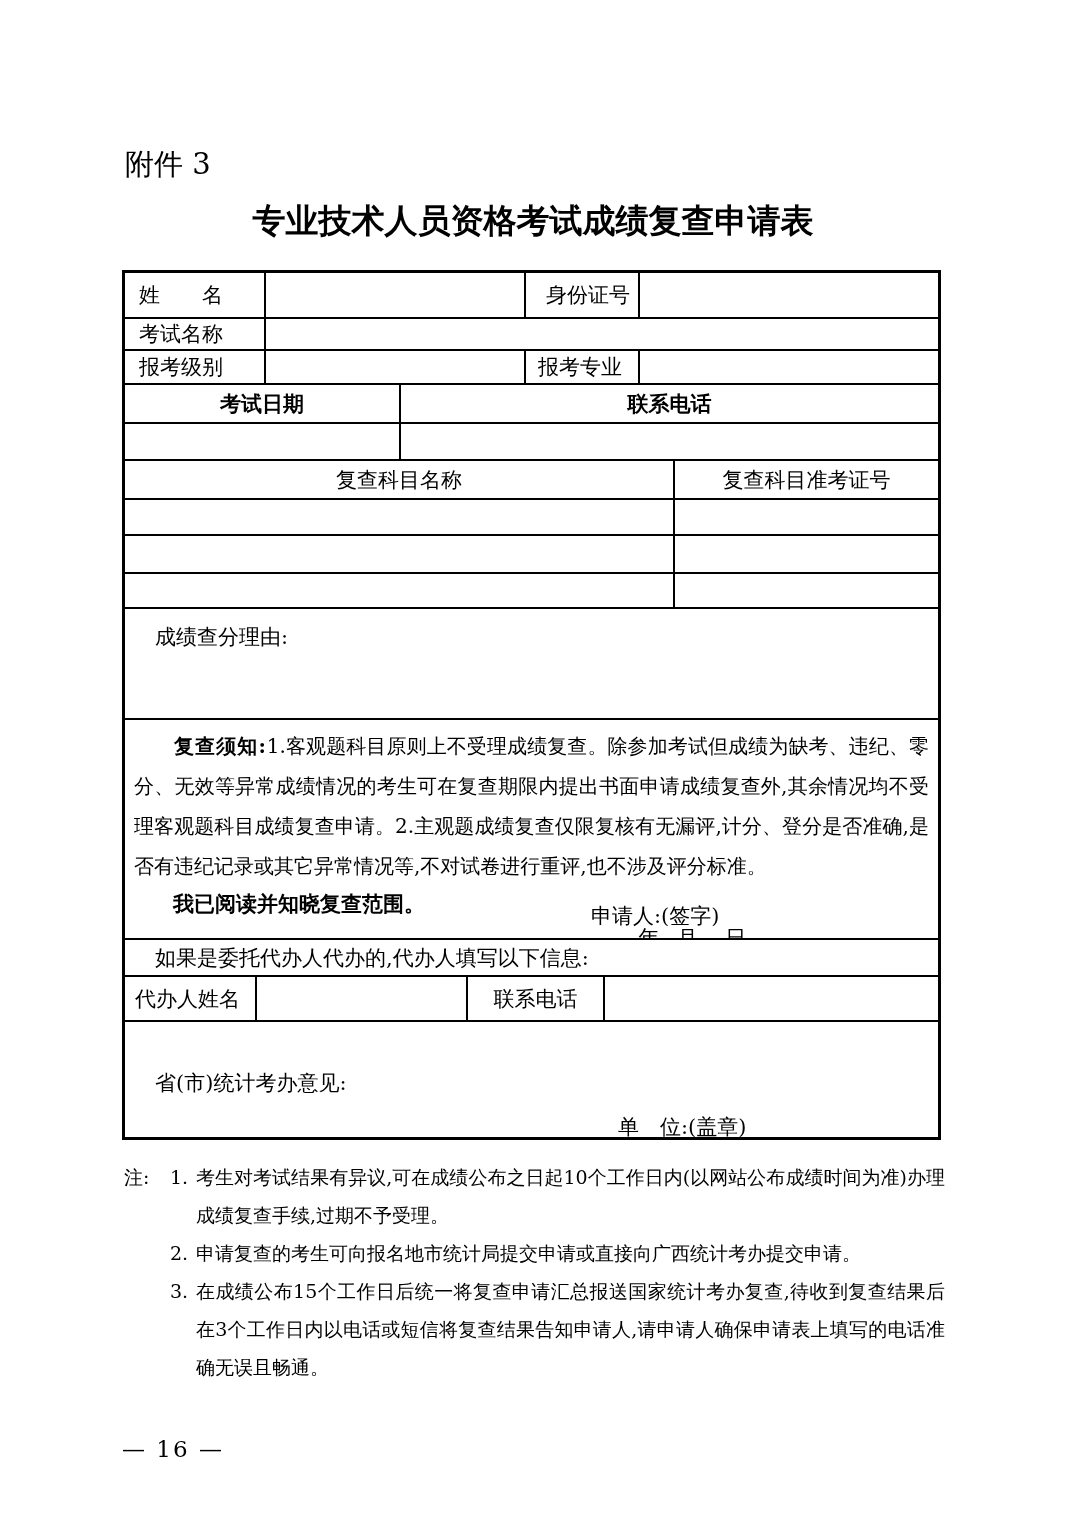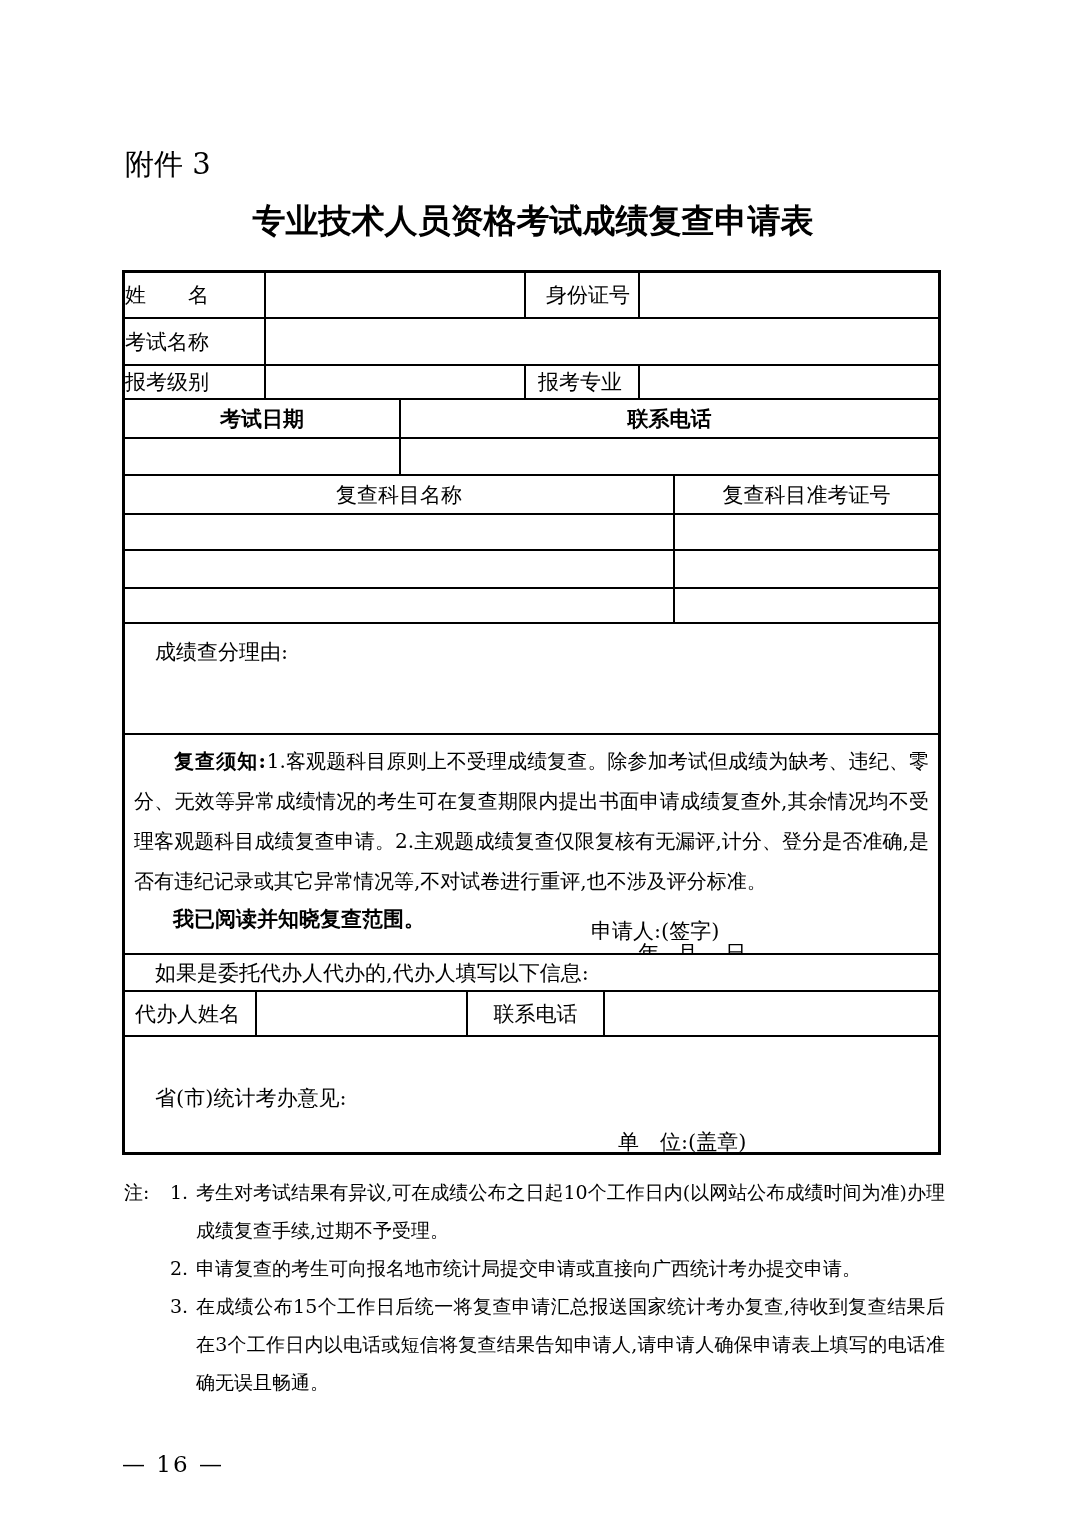--- a/index.html
+++ b/index.html
@@ -12,21 +12,21 @@
   .content { padding:145px 0 0 122px; width:822px; }
   .attachment { font-size:29px; margin-left:3px; }
   .form-title { font-size:33px; font-weight:bold; text-align:center; margin:14px 0 0 0; }
 
   .tbl { width:819px; border:3px solid #000; margin-top:26px; box-sizing:border-box; }
   .r { display:flex; border-bottom:2px solid #000; box-sizing:border-box; }
   .r:last-child { border-bottom:none; }
   .c { border-right:2px solid #000; box-sizing:border-box; display:flex; align-items:center; overflow:hidden; font-size:21px; }
   .c.last { border-right:none; flex:1; }
   .c.center { justify-content:center; }
-  .c.lbl { }
+  .c.lbl { padding-left:14px; }
   .c.block { display:block; }
 
   .reason-cell { padding:14px 0 0 30px; font-size:21px; }
 
   .notice-para { margin:6px 9px 0 9px; font-size:20px; line-height:40px; text-align:justify; text-indent:40px; }
   .notice-para b { letter-spacing:1px; }
   .sign-line { position:relative; height:32px; margin-top:2px; }
   .sign-line .confirm { position:absolute; left:48px; top:2px; font-weight:bold; font-size:21px; }
   .sign-line .applicant { position:absolute; left:466px; top:14px; font-size:21px; }
   .app-date { margin:4px 0 0 482px; font-size:21px; }
@@ -55,21 +55,21 @@
 
   <div class="tbl">
 
     <div class="r" style="height:46px;">
       <div class="c lbl" style="width:141px;">姓　　名</div>
       <div class="c" style="width:260px;"></div>
       <div class="c" style="width:114px; padding-left:20px;">身份证号</div>
       <div class="c last"></div>
     </div>
 
-    <div class="r" style="height:47px;">
+    <div class="r" style="height:32px;">
       <div class="c lbl" style="width:141px;">考试名称</div>
       <div class="c last"></div>
     </div>
 
     <div class="r" style="height:34px;">
       <div class="c lbl" style="width:141px;">报考级别</div>
       <div class="c" style="width:260px;"></div>
       <div class="c" style="width:114px; padding-left:12px;">报考专业</div>
       <div class="c last"></div>
     </div>

